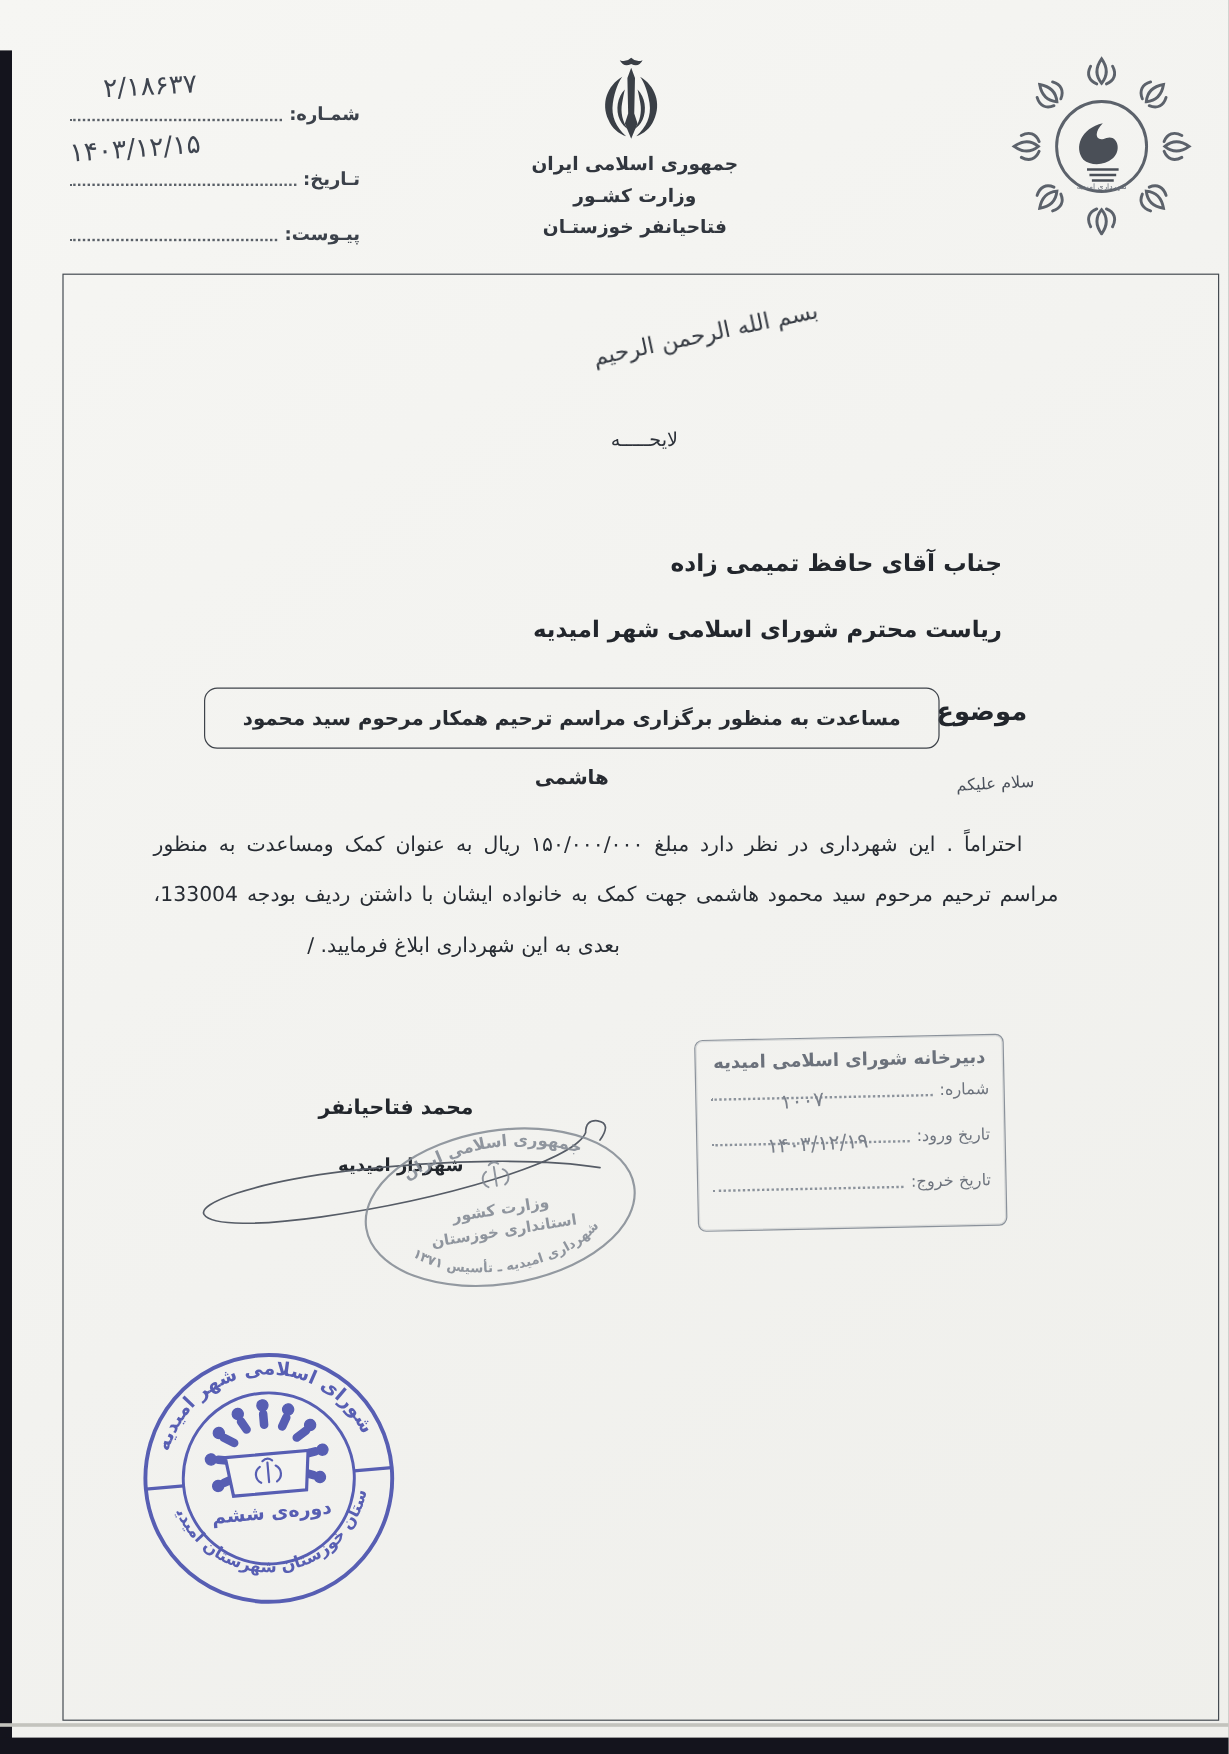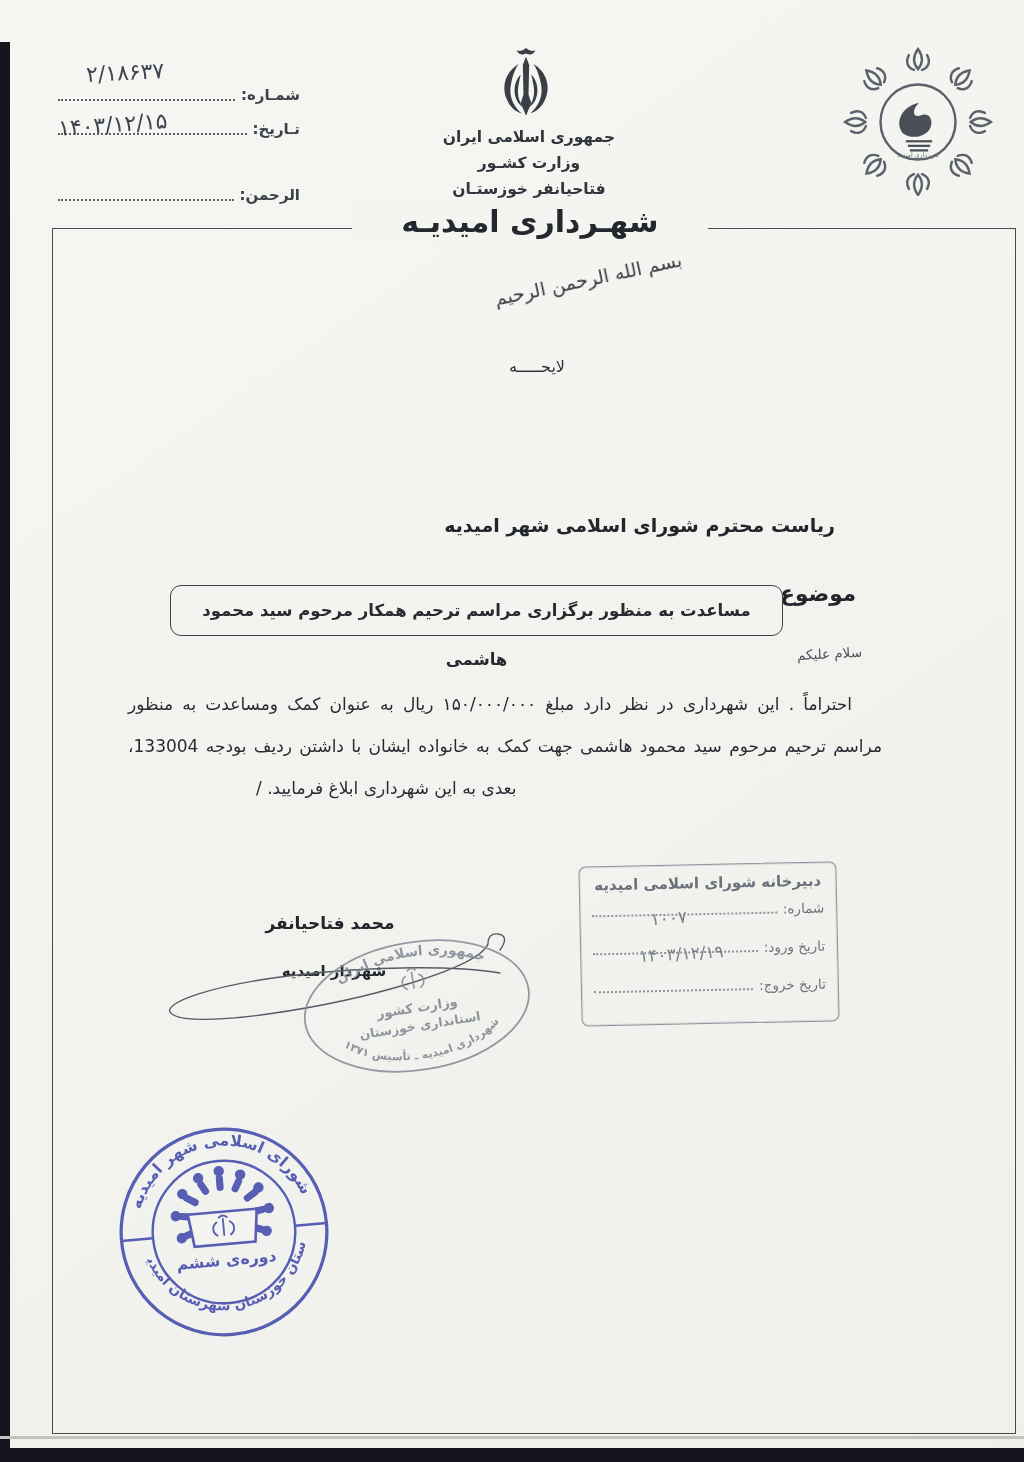--- a/index.html
+++ b/index.html
@@ -39,28 +39,28 @@
   <div class="abs scan-edge" style="left:0;top:42;width:10px;height:1420px;top:42px;"></div>
   <div class="abs" style="left:0;top:1436px;width:1024px;height:3px;background:#c3c3bd;"></div>
   <div class="abs scan-edge" style="left:0;top:1448px;width:1024px;height:14px;"></div>
 
   <div class="abs field-row" style="left:58px;top:86px;width:242px;align-items:flex-end;">
     <span class="field-label">شمـاره:</span>
     <span class="dots"></span>
   </div>
   <div class="abs hand" style="left:86px;top:60px;font-size:22px;transform:rotate(-3deg);">۲/۱۸۶۳۷</div>
 
-  <div class="abs field-row" style="left:58px;top:120px;width:242px;text-align:right;">
+  <div class="abs field-row" style="left:58px;top:140px;width:242px;text-align:right;">
     <span class="field-label">تـاریخ:</span>
     <span class="dots"></span>
   </div>
   <div class="abs hand" style="left:58px;top:112px;font-size:22px;transform:rotate(-4deg);">۱۴۰۳/۱۲/۱۵</div>
 
   <div class="abs field-row" style="left:58px;top:186px;width:242px;">
-    <span class="field-label">الرحمن:</span>
+    <span class="field-label">پیـوست:</span>
     <span class="dots"></span>
   </div>
 
   <div class="abs" style="left:494px;top:46px;width:64px;height:76px;">
     <svg width="64" height="76" viewBox="0 0 60 72">
       <g fill="#3a3f46" stroke="none">
         <path d="M30 2 q-4 4 -9 2 q3 6 9 3 q6 3 9 -3 q-5 2 -9 -2 z"></path>
         <path d="M30 10 l3 8 l-0.6 28 l2.6 8 -5 12 -5 -12 2.6 -8 -0.6 -28 z"></path>
         <path d="M23 17 C11 24 6 38 12 51 C15 58 20 62 26 64 C18 57 14 48 15.5 38 C17 28 20 21 23 17 Z"></path>
         <path d="M37 17 C49 24 54 38 48 51 C45 58 40 62 34 64 C42 57 46 48 44.5 38 C43 28 40 21 37 17 Z"></path>
@@ -112,30 +112,30 @@
         <line x1="63" y1="96" x2="89" y2="96"></line>
         <line x1="65" y1="100.5" x2="87" y2="100.5"></line>
         <line x1="67" y1="105" x2="85" y2="105"></line>
       </g>
       <text x="75" y="112" text-anchor="middle" font-size="6.2" fill="#6a707a">شهرداری امیدیه</text>
     </svg>
   </div>
 
   <div class="abs frame" style="left:52px;top:228px;width:964px;height:1206px;"></div>
 
-  <div class="abs doc-title" style="left:352px;top:202px;width:356px;height:40px;line-height:40px;z-index:3;">شهـرداری امیدیـه</div>
 
   <div class="abs" style="left:468px;top:268px;width:240px;text-align:center;transform:rotate(-12deg);font-size:19px;color:#363b43;letter-spacing:1px;filter:blur(.2px);">بسم الله الرحمن الرحیم</div>
 
   <div class="abs" style="left:452px;top:357px;width:170px;text-align:center;font-size:16px;color:#2d323a;">لایحـــــه</div>
 
+  <div class="abs bold-line" style="left:435px;top:458px;width:400px;font-size:19.5px;">جناب آقای حافظ تمیمی زاده</div>
   <div class="abs bold-line" style="left:435px;top:514px;width:400px;font-size:19px;">ریاست محترم شورای اسلامی شهر امیدیه</div>
 
   <div class="abs bold-line" style="left:772px;top:581px;width:84px;font-size:21.5px;">موضوع</div>
-  <div class="abs subject-box" style="left:170px;top:573px;width:613px;height:51px;line-height:49px;margin-top:12px;">
+  <div class="abs subject-box" style="left:170px;top:573px;width:613px;height:51px;line-height:49px;">
     <span>مساعدت به منظور برگزاری مراسم ترحیم همکار مرحوم سید محمود هاشمی</span>
   </div>
 
   <div class="abs hand" style="left:772px;top:646px;width:90px;font-size:13.5px;letter-spacing:1px;transform:rotate(-3deg);color:#4c525c;">سلام علیکم</div>
 
   <div class="abs body-par" style="left:128px;top:683px;width:754px;">
     <div style="padding-right:30px;">احتراماً . این شهرداری در نظر دارد مبلغ ۱۵۰/۰۰۰/۰۰۰ ریال به عنوان کمک ومساعدت به منظور</div>
     <div>مراسم ترحیم مرحوم سید محمود هاشمی جهت کمک به خانواده ایشان با داشتن ردیف بودجه 133004،</div>
     <div class="last" style="padding-left:128px;">بعدی به این شهرداری ابلاغ فرمایید. /</div>
   </div>

